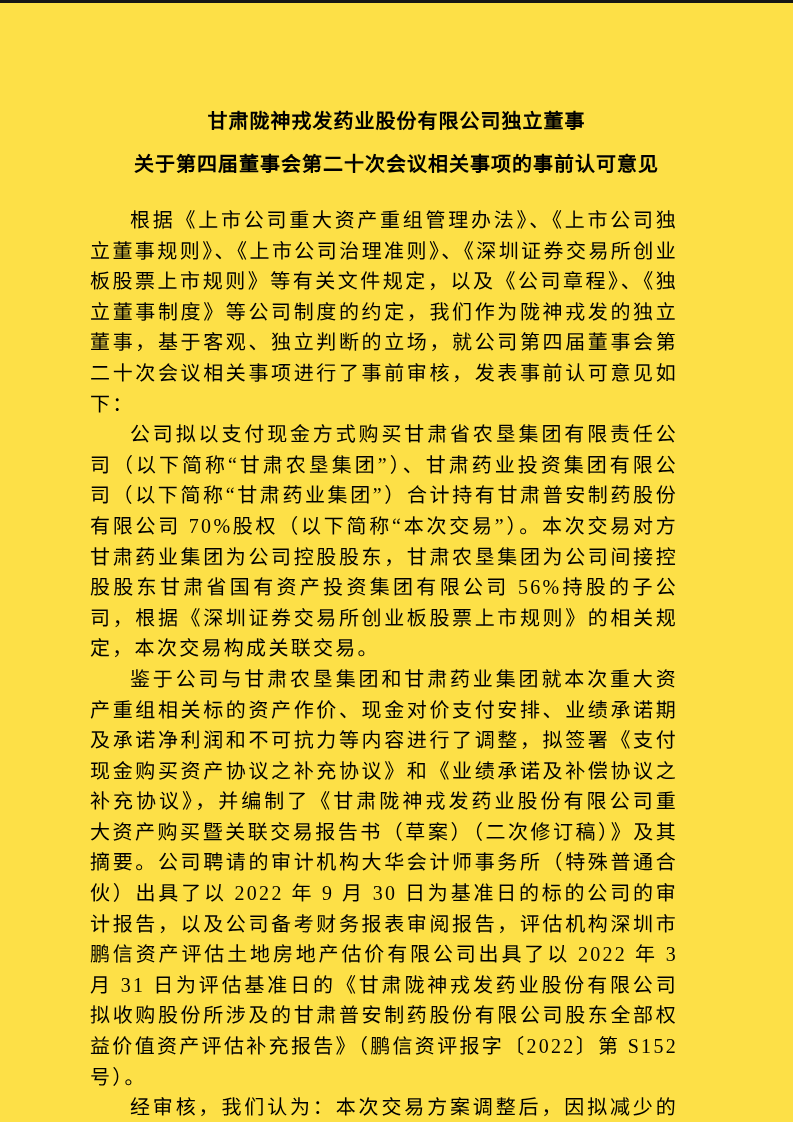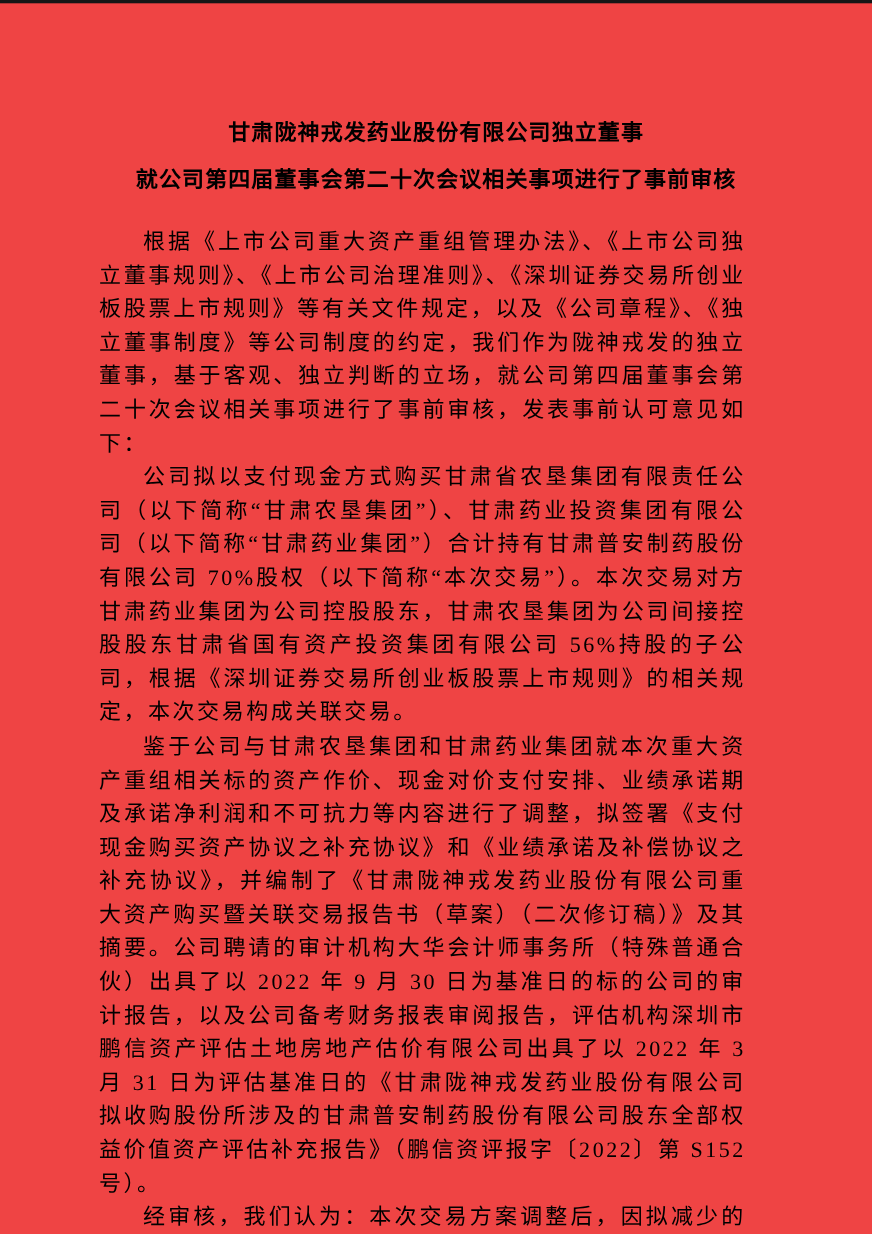--- a/index.html
+++ b/index.html
@@ -4,21 +4,21 @@
 <style>
   html, body {
     margin: 0;
     padding: 0;
     background: #ffffff;
   }
   .page {
     position: relative;
     width: 793px;
     height: 1122px;
-    background: #ef4444;
+    background: #fde047;
     color: #000000;
     font-family: "Liberation Serif", "DejaVu Serif", serif;
     overflow: hidden;
     box-sizing: border-box;
   }
   .top-rule {
     position: absolute;
     top: 0;
     left: 0;
     width: 100%;
@@ -54,21 +54,21 @@
   }
 </style>
 </head>
 <body>
 
 <div class="page">
   <div class="top-rule"></div>
 
   <div class="title-block">
     <h1 class="title-line">甘肃陇神戎发药业股份有限公司独立董事</h1>
-    <h1 class="title-line">就公司第四届董事会第二十次会议相关事项进行了事前审核</h1>
+    <h1 class="title-line">关于第四届董事会第二十次会议相关事项的事前认可意见</h1>
   </div>
 
   <div class="body-block">
     <p class="para">根据《上市公司重大资产重组管理办法》、《上市公司独立董事规则》、《上市公司治理准则》、《深圳证券交易所创业板股票上市规则》等有关文件规定，以及《公司章程》、《独立董事制度》等公司制度的约定，我们作为陇神戎发的独立董事，基于客观、独立判断的立场，就公司第四届董事会第二十次会议相关事项进行了事前审核，发表事前认可意见如下：</p>
     <p class="para">公司拟以支付现金方式购买甘肃省农垦集团有限责任公司（以下简称“甘肃农垦集团”）、甘肃药业投资集团有限公司（以下简称“甘肃药业集团”）合计持有甘肃普安制药股份有限公司 70%股权（以下简称“本次交易”）。本次交易对方甘肃药业集团为公司控股股东，甘肃农垦集团为公司间接控股股东甘肃省国有资产投资集团有限公司 56%持股的子公司，根据《深圳证券交易所创业板股票上市规则》的相关规定，本次交易构成关联交易。</p>
     <p class="para">鉴于公司与甘肃农垦集团和甘肃药业集团就本次重大资产重组相关标的资产作价、现金对价支付安排、业绩承诺期及承诺净利润和不可抗力等内容进行了调整，拟签署《支付现金购买资产协议之补充协议》和《业绩承诺及补偿协议之补充协议》，并编制了《甘肃陇神戎发药业股份有限公司重大资产购买暨关联交易报告书（草案）（二次修订稿）》及其摘要。公司聘请的审计机构大华会计师事务所（特殊普通合伙）出具了以 2022 年 9 月 30 日为基准日的标的公司的审计报告，以及公司备考财务报表审阅报告，评估机构深圳市鹏信资产评估土地房地产估价有限公司出具了以 2022 年 3 月 31 日为评估基准日的《甘肃陇神戎发药业股份有限公司拟收购股份所涉及的甘肃普安制药股份有限公司股东全部权益价值资产评估补充报告》（鹏信资评报字〔2022〕第 S152 号）。</p>
     <p class="para">经审核，我们认为：本次交易方案调整后，因拟减少的交易标的交易作价占原标的资产交易作价的比例超过 20%，根据相关规定，本次重组方案的调整构成重大调整。调整后的方案使得本次交易对应的交易市盈率进一步降低，能够对公司及中小股东权益形成有力的保护，能够进一步促进本次交易的顺利进行，本次交易的完成符合公司及全体股东的利益。因此，我们对本次调整重大资产重组暨</p>
   </div>
 </div>
 

